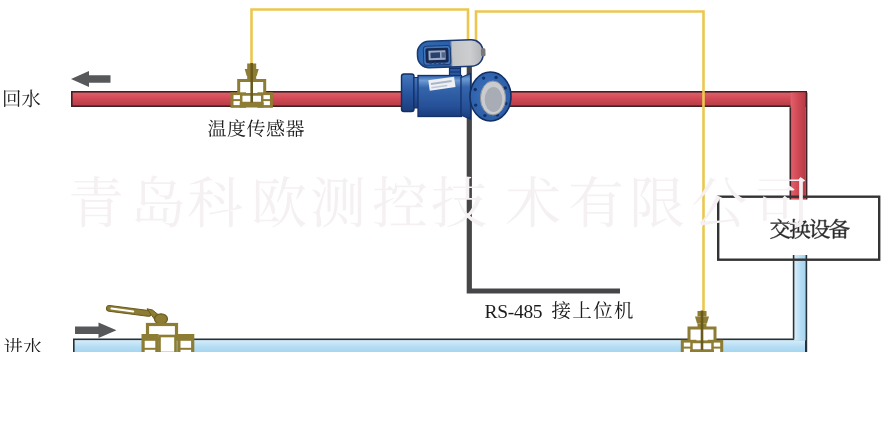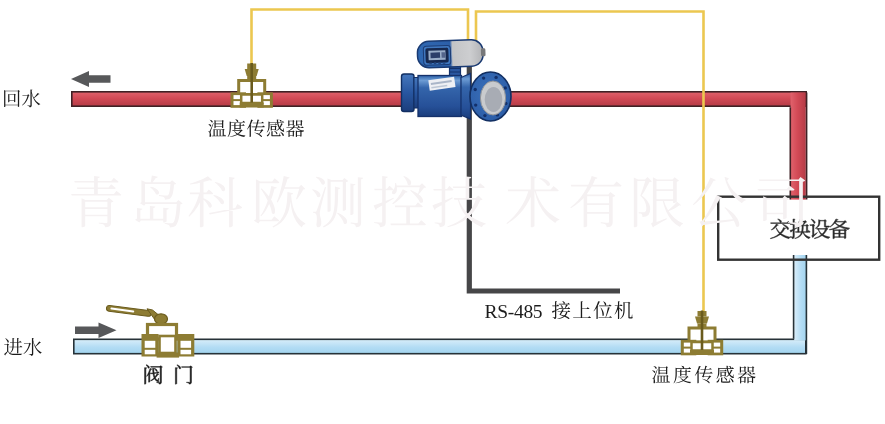--- a/index.html
+++ b/index.html
@@ -1,15 +1,15 @@
 <!DOCTYPE html>
 <html><head><meta charset="utf-8">
 <style>
 html,body{margin:0;padding:0;background:#fff;}
-#wrap{position:relative;width:885px;height:424px;overflow:hidden;font-family:"Liberation Sans", sans-serif;}
+#wrap{position:relative;width:885px;height:352px;overflow:hidden;font-family:"Liberation Sans", sans-serif;}
 </style></head>
 <body>
 <div id="wrap"><svg width="885" height="424" viewBox="0 0 885 424">
 <defs>
 <path id="g0" d="M842 49V19H142V49ZM653 279V250H348V279ZM612 578 648 617 727 557Q722 551 711 546Q699 541 684 538V204Q684 201 675 195Q667 190 655 186Q643 181 632 181H622V578ZM379 193Q379 190 372 185Q364 180 353 176Q342 172 329 172H318V578V609L384 578H659V548H379ZM809 771 847 813 928 749Q923 743 911 738Q899 732 884 729V-39Q884 -42 875 -48Q866 -54 853 -59Q841 -64 829 -64H819V771ZM173 -48Q173 -52 166 -58Q160 -64 148 -68Q136 -73 121 -73H109V771V805L180 771H845V741H173Z"></path>
 <path id="g1" d="M532 798V21Q532 -6 525 -27Q518 -48 495 -61Q471 -74 421 -80Q418 -63 413 -50Q407 -38 395 -29Q382 -20 360 -14Q338 -8 299 -3V13Q299 13 317 12Q336 10 361 9Q386 7 409 6Q431 4 440 4Q455 4 461 9Q466 15 466 27V836L568 825Q566 815 559 808Q551 801 532 798ZM49 555H355V525H58ZM320 555H310L352 596L424 530Q418 524 410 521Q401 518 384 517Q361 422 318 329Q276 235 209 154Q142 72 41 12L30 26Q112 90 170 176Q229 262 266 359Q303 457 320 555ZM532 723Q557 592 602 490Q646 389 706 312Q765 236 833 180Q901 125 972 85L969 75Q948 72 931 58Q914 43 906 19Q836 70 776 133Q716 197 666 279Q616 361 579 469Q542 577 519 717ZM839 654 931 598Q926 591 918 589Q910 586 893 590Q864 560 821 523Q778 487 729 450Q679 414 630 384L619 396Q659 434 701 480Q743 526 780 572Q816 618 839 654Z"></path>
 <path id="g2" d="M88 206Q97 206 101 209Q104 212 112 227Q117 237 122 247Q127 258 137 279Q147 300 166 344Q185 387 219 462Q252 536 304 654L323 649Q310 612 292 565Q275 518 257 469Q239 420 223 375Q207 331 195 297Q183 264 179 250Q173 228 168 206Q164 184 164 165Q164 143 171 118Q177 94 183 63Q189 32 187 -9Q186 -41 173 -59Q160 -77 136 -77Q122 -77 115 -63Q108 -50 107 -26Q114 25 114 67Q114 109 108 136Q103 163 92 170Q82 176 71 179Q59 182 43 183V206Q43 206 52 206Q61 206 72 206Q83 206 88 206ZM116 832Q169 822 203 805Q236 789 253 769Q270 750 273 732Q276 715 269 702Q262 690 248 687Q234 683 216 693Q208 716 190 741Q172 765 150 787Q127 809 106 824ZM45 608Q96 601 128 586Q160 571 176 553Q191 535 194 518Q197 500 190 488Q182 477 169 474Q155 471 137 481Q127 513 97 546Q67 579 37 599ZM366 778V810L441 778H761L794 817L866 761Q861 756 852 751Q843 747 829 745V411Q829 408 813 400Q797 392 775 392H765V749H429V403Q429 398 415 391Q400 383 376 383H366ZM398 627H811V597H398ZM398 473H811V443H398ZM214 -13H870L908 45Q908 45 921 34Q933 22 949 5Q966 -11 978 -26Q974 -41 953 -41H222ZM481 307H537V-30H481ZM637 307H694V-30H637ZM317 316V348L390 316H786L820 361L905 298Q900 291 890 286Q879 281 860 279V-22H797V287H379V-22H317Z"></path>
 <path id="g3" d="M449 851Q499 842 530 827Q560 812 575 793Q590 775 592 758Q593 741 585 730Q578 718 563 716Q549 713 531 723Q520 753 492 787Q465 821 439 844ZM140 718V742L217 708H205V457Q205 394 201 324Q196 253 181 182Q167 110 135 43Q104 -25 50 -82L34 -71Q82 6 105 94Q127 182 133 274Q140 366 140 456V708ZM866 770Q866 770 875 763Q884 756 898 744Q912 733 927 720Q943 707 955 695Q952 679 929 679H168V708H817ZM741 272V243H288L279 272ZM708 272 756 313 826 246Q819 239 810 237Q800 235 780 234Q688 103 529 28Q370 -48 147 -77L141 -60Q276 -33 390 12Q503 56 587 122Q672 187 720 272ZM375 272Q411 204 469 155Q526 106 602 73Q678 41 771 21Q863 2 967 -6L967 -17Q945 -21 931 -37Q916 -52 911 -77Q774 -56 666 -17Q559 22 482 90Q405 157 359 261ZM851 599Q851 599 865 588Q878 576 897 559Q916 542 931 527Q928 511 905 511H236L228 541H806ZM690 390V360H414V390ZM760 640Q759 630 750 623Q742 616 724 614V337Q724 333 716 328Q708 323 697 320Q685 316 672 316H660V651ZM481 640Q480 630 472 623Q464 616 445 614V325Q445 321 437 316Q430 311 418 308Q406 304 394 304H382V651Z"></path>
 <path id="g4" d="M353 803Q349 795 340 790Q331 784 314 784Q280 692 238 606Q195 520 146 447Q96 373 41 318L26 327Q68 390 108 472Q149 554 184 648Q220 742 245 837ZM262 554Q259 547 251 543Q244 538 231 536V-54Q230 -56 222 -62Q214 -68 202 -72Q190 -76 176 -76H164V541L194 580ZM771 296 815 338 893 265Q887 259 877 258Q867 256 851 255Q829 225 795 188Q761 151 724 116Q688 80 656 54L643 61Q666 92 693 136Q720 179 745 222Q769 266 783 296ZM679 812Q675 804 665 798Q654 792 632 796L643 812Q636 774 622 721Q609 668 592 607Q576 547 558 485Q540 423 523 366Q506 310 492 267H501L467 232L395 289Q406 295 423 303Q439 310 453 314L426 278Q441 316 458 372Q476 427 494 491Q512 555 529 620Q546 685 560 742Q574 800 582 842ZM422 163Q525 142 597 114Q669 87 714 58Q759 28 781 2Q804 -25 808 -45Q812 -65 801 -74Q790 -83 767 -77Q743 -46 701 -13Q660 19 610 50Q560 81 509 106Q458 132 414 149ZM812 296V266H468L459 296ZM879 530Q879 530 887 523Q896 516 910 505Q923 493 938 481Q953 468 966 456Q962 440 939 440H274L266 470H831ZM832 729Q832 729 841 722Q849 715 862 705Q875 695 890 682Q904 670 916 658Q912 642 890 642H331L323 672H786Z"></path>
 <path id="g5" d="M377 215Q376 206 368 200Q361 193 347 191V30Q347 18 355 14Q364 11 400 11H542Q589 11 624 11Q659 12 673 13Q684 14 688 16Q692 19 697 26Q703 39 711 69Q719 99 727 138H740L742 22Q761 17 767 10Q774 4 774 -5Q774 -17 765 -25Q756 -33 731 -37Q707 -42 660 -44Q614 -45 539 -45H393Q347 -45 323 -40Q299 -35 290 -20Q282 -6 282 19V225ZM129 718V741L204 708H192V551Q192 506 188 455Q184 404 171 352Q157 299 129 250Q102 200 53 159L40 170Q81 227 100 291Q119 355 124 421Q129 487 129 550V708ZM883 760Q883 760 896 749Q909 739 927 724Q944 708 958 694Q954 678 932 678H160V708H843ZM460 495 495 532 572 474Q568 468 556 463Q545 458 531 455V298Q531 295 522 290Q513 285 501 281Q490 278 479 278H470V495ZM495 342V312H282V342ZM310 276Q310 274 302 269Q295 264 283 261Q271 257 259 257H250V495V524L315 495H503V465H310ZM667 830Q666 820 659 813Q651 806 634 804Q636 732 650 658Q663 584 690 515Q717 446 761 388Q805 331 867 292Q878 284 884 284Q891 285 896 296Q904 311 914 338Q924 366 933 391L946 388L932 265Q953 242 957 230Q961 218 955 210Q946 196 926 196Q906 196 883 206Q859 217 838 231Q766 280 715 345Q665 410 633 489Q601 568 585 656Q570 744 568 839ZM508 641Q508 641 521 631Q533 621 551 606Q569 591 583 577Q580 561 558 561H226L218 591H467ZM895 603Q891 595 882 590Q873 585 856 586Q806 457 726 370Q646 283 546 235L534 248Q620 307 691 406Q763 506 799 639ZM700 833Q744 825 771 812Q797 799 810 784Q822 769 823 755Q824 740 817 731Q809 721 797 719Q784 718 769 727Q762 753 738 780Q714 807 690 824ZM189 196Q200 138 189 94Q178 50 157 22Q137 -7 116 -22Q98 -35 76 -37Q55 -40 46 -25Q39 -12 46 2Q54 16 67 25Q91 38 114 63Q136 88 152 123Q168 157 171 197ZM746 201Q809 176 848 146Q888 116 908 88Q929 59 933 34Q938 10 931 -7Q925 -23 910 -26Q895 -30 877 -17Q870 18 847 57Q824 96 795 132Q765 167 735 192ZM433 248Q488 229 523 206Q557 182 575 159Q593 136 596 116Q600 96 595 83Q589 70 576 67Q564 64 547 74Q540 102 519 133Q498 164 472 191Q446 219 421 239Z"></path>

